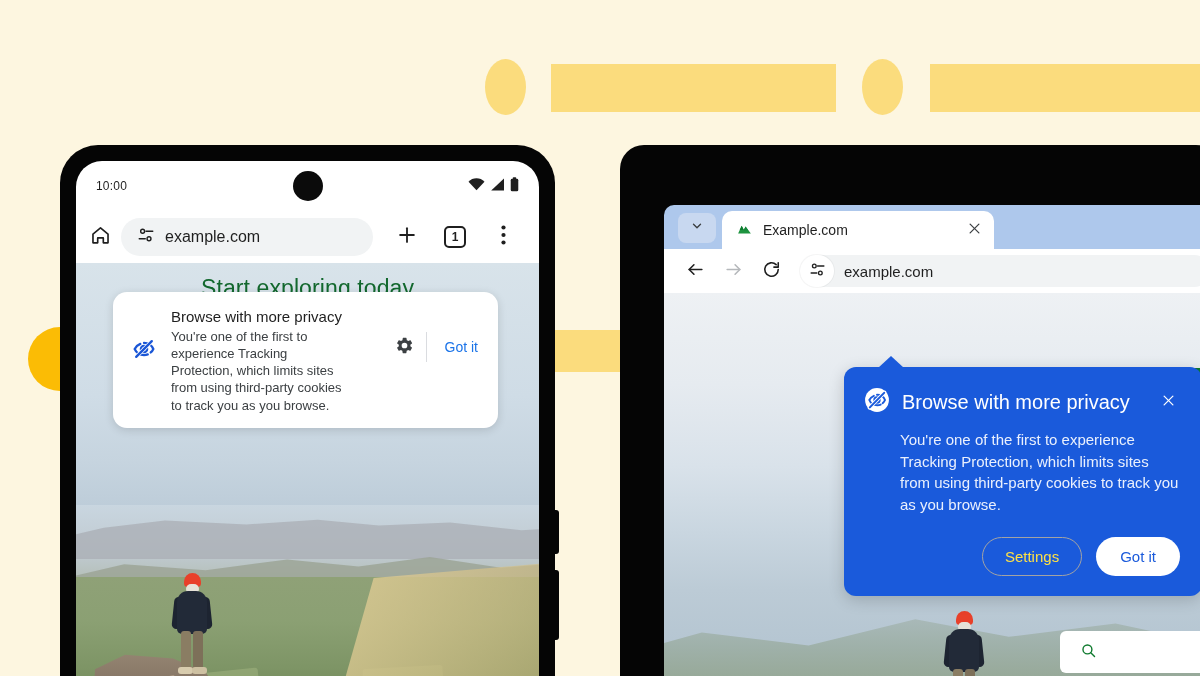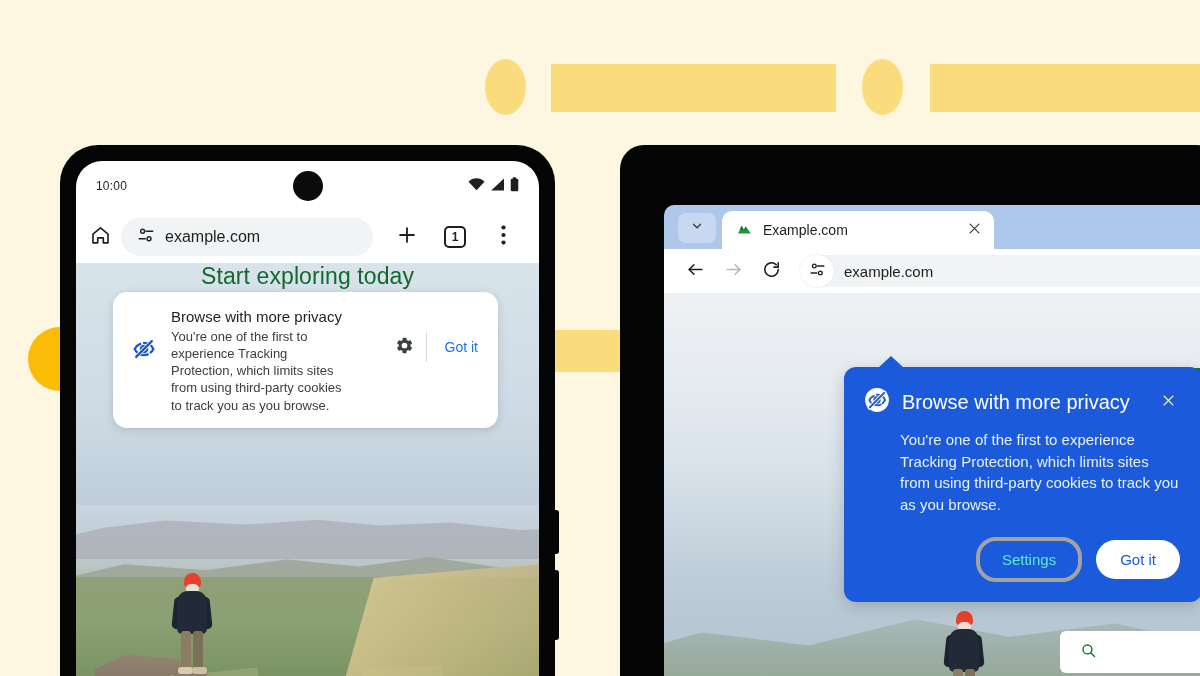--- a/index.html
+++ b/index.html
@@ -85,21 +85,21 @@
   }
   .tb-slot { width: 48px; display:flex; align-items:center; justify-content:center; }
 
   .page {
     position: absolute; left: 0; right: 0; top: 102px; bottom: 0;
     background: linear-gradient(#d8e3ea 0%, #cfdce6 30%, #c6d4df 45%, #b9c9d6 60%, #9fb2ae 72%, #8d9f84 85%, #7d8c63 100%);
     overflow: hidden;
   }
   .hero-title {
     text-align: center; color: #12682e; font-size: 23px;
-    margin-top: 0; letter-spacing: .1px;
+    margin-top: 12px; letter-spacing: .1px;
   }
   .hero-search {
     margin: 26px auto 0; width: 315px; height: 40px; background: #fff;
     border-radius: 6px; display: flex; align-items: center; padding: 0 18px;
   }
   
   .scene { position: absolute; left: 0; right: 0; bottom: 0; height: 200px; }
   .sky-haze { position:absolute; inset:0; background: linear-gradient(#c9d6e0 0%, #bfc9cf 25%, #a9b59f 50%, #94a379 75%, #869564 100%); }
   .ridge-far {
     position: absolute; left: -5%; width: 110%; top: 6px; height: 48px;
@@ -232,21 +232,21 @@
     position: absolute; left: 34px; top: -11px; width: 0; height: 0;
     border-left: 13px solid transparent; border-right: 13px solid transparent;
     border-bottom: 12px solid #1a5adb;
   }
   .bubble-head { display: flex; align-items: center; gap: 12px; }
   .bubble-title { flex: 1 1 auto; color: #fff; font-size: 20px; }
   .bubble-close { color: #fff; font-size: 17px; line-height: 1; padding: 4px 4px; cursor: pointer; }
   .bubble-body { color: #eaf0fd; font-size: 15px; line-height: 1.44; margin: 12px 0 0 36px; max-width: 285px; }
   .bubble-actions { display: flex; justify-content: flex-end; align-items: center; gap: 14px; margin-top: 22px; }
   .btn-outline {
-    border: 4px solid #a3a3a3; color: #5eead4; background: transparent;
+    border: 1px solid #a3a3a3; color: #fde047; background: transparent;
     border-radius: 20px; padding: 10px 22px; font-size: 15px;
     font-family: "Liberation Sans", sans-serif; cursor: pointer;
   }
   .btn-filled {
     border: none; color: #1a5adb; background: #fff;
     border-radius: 20px; padding: 11px 24px; font-size: 15px;
     font-family: "Liberation Sans", sans-serif; cursor: pointer;
   }
 </style>
 </head>

